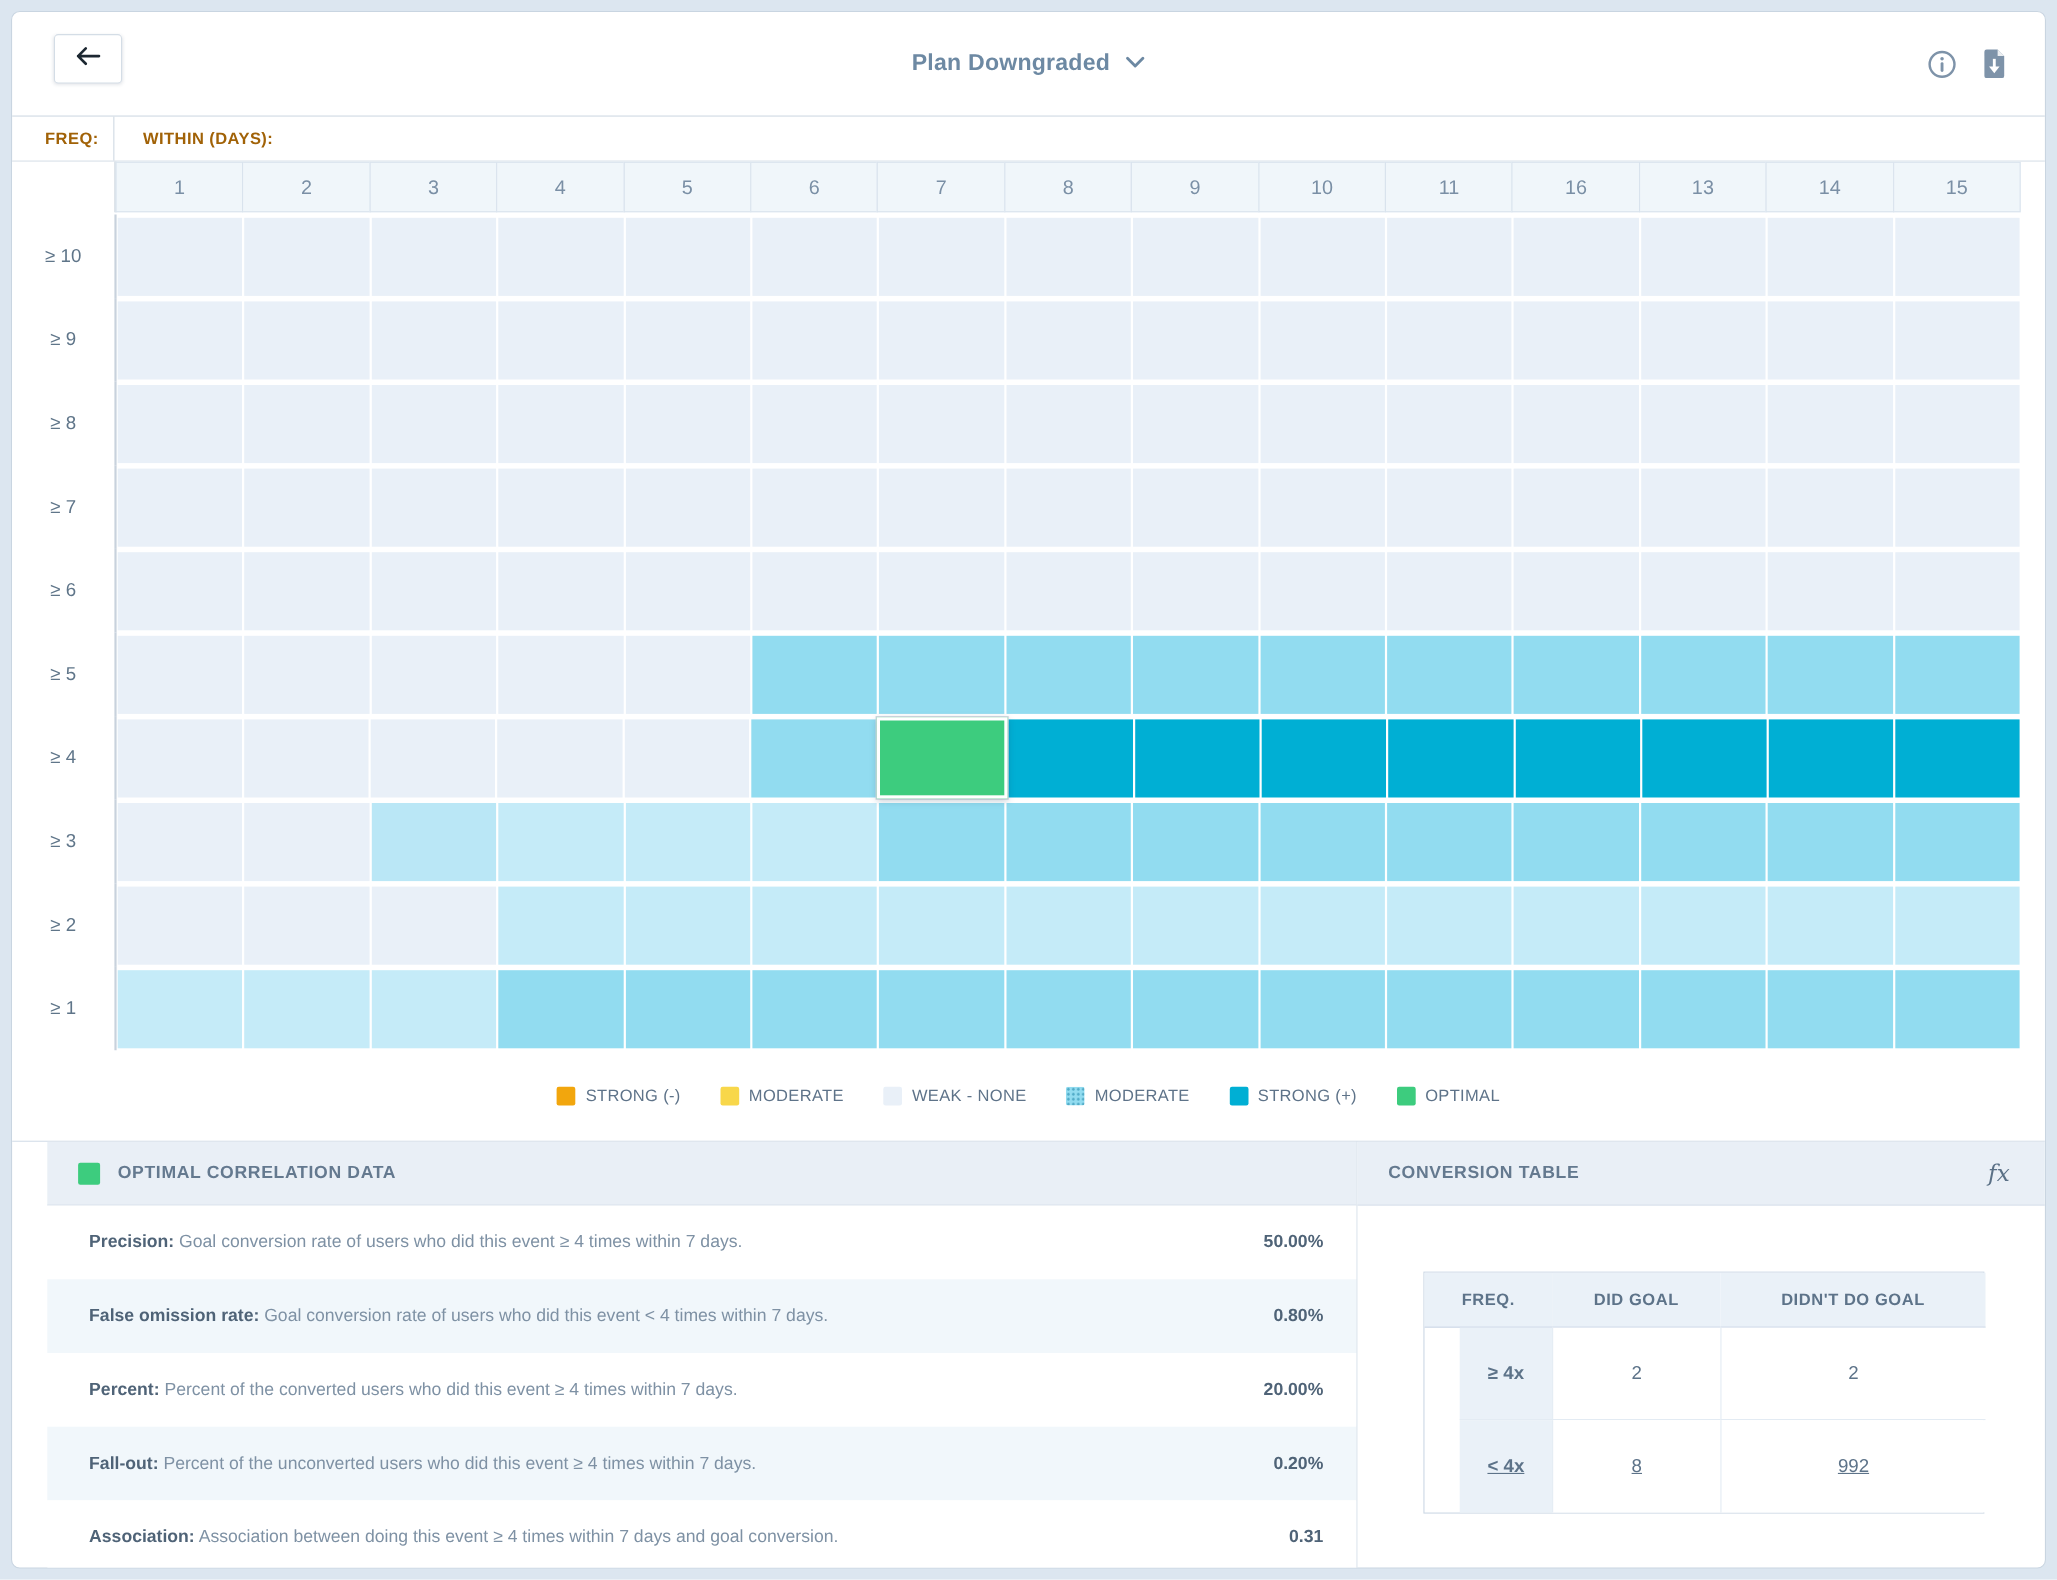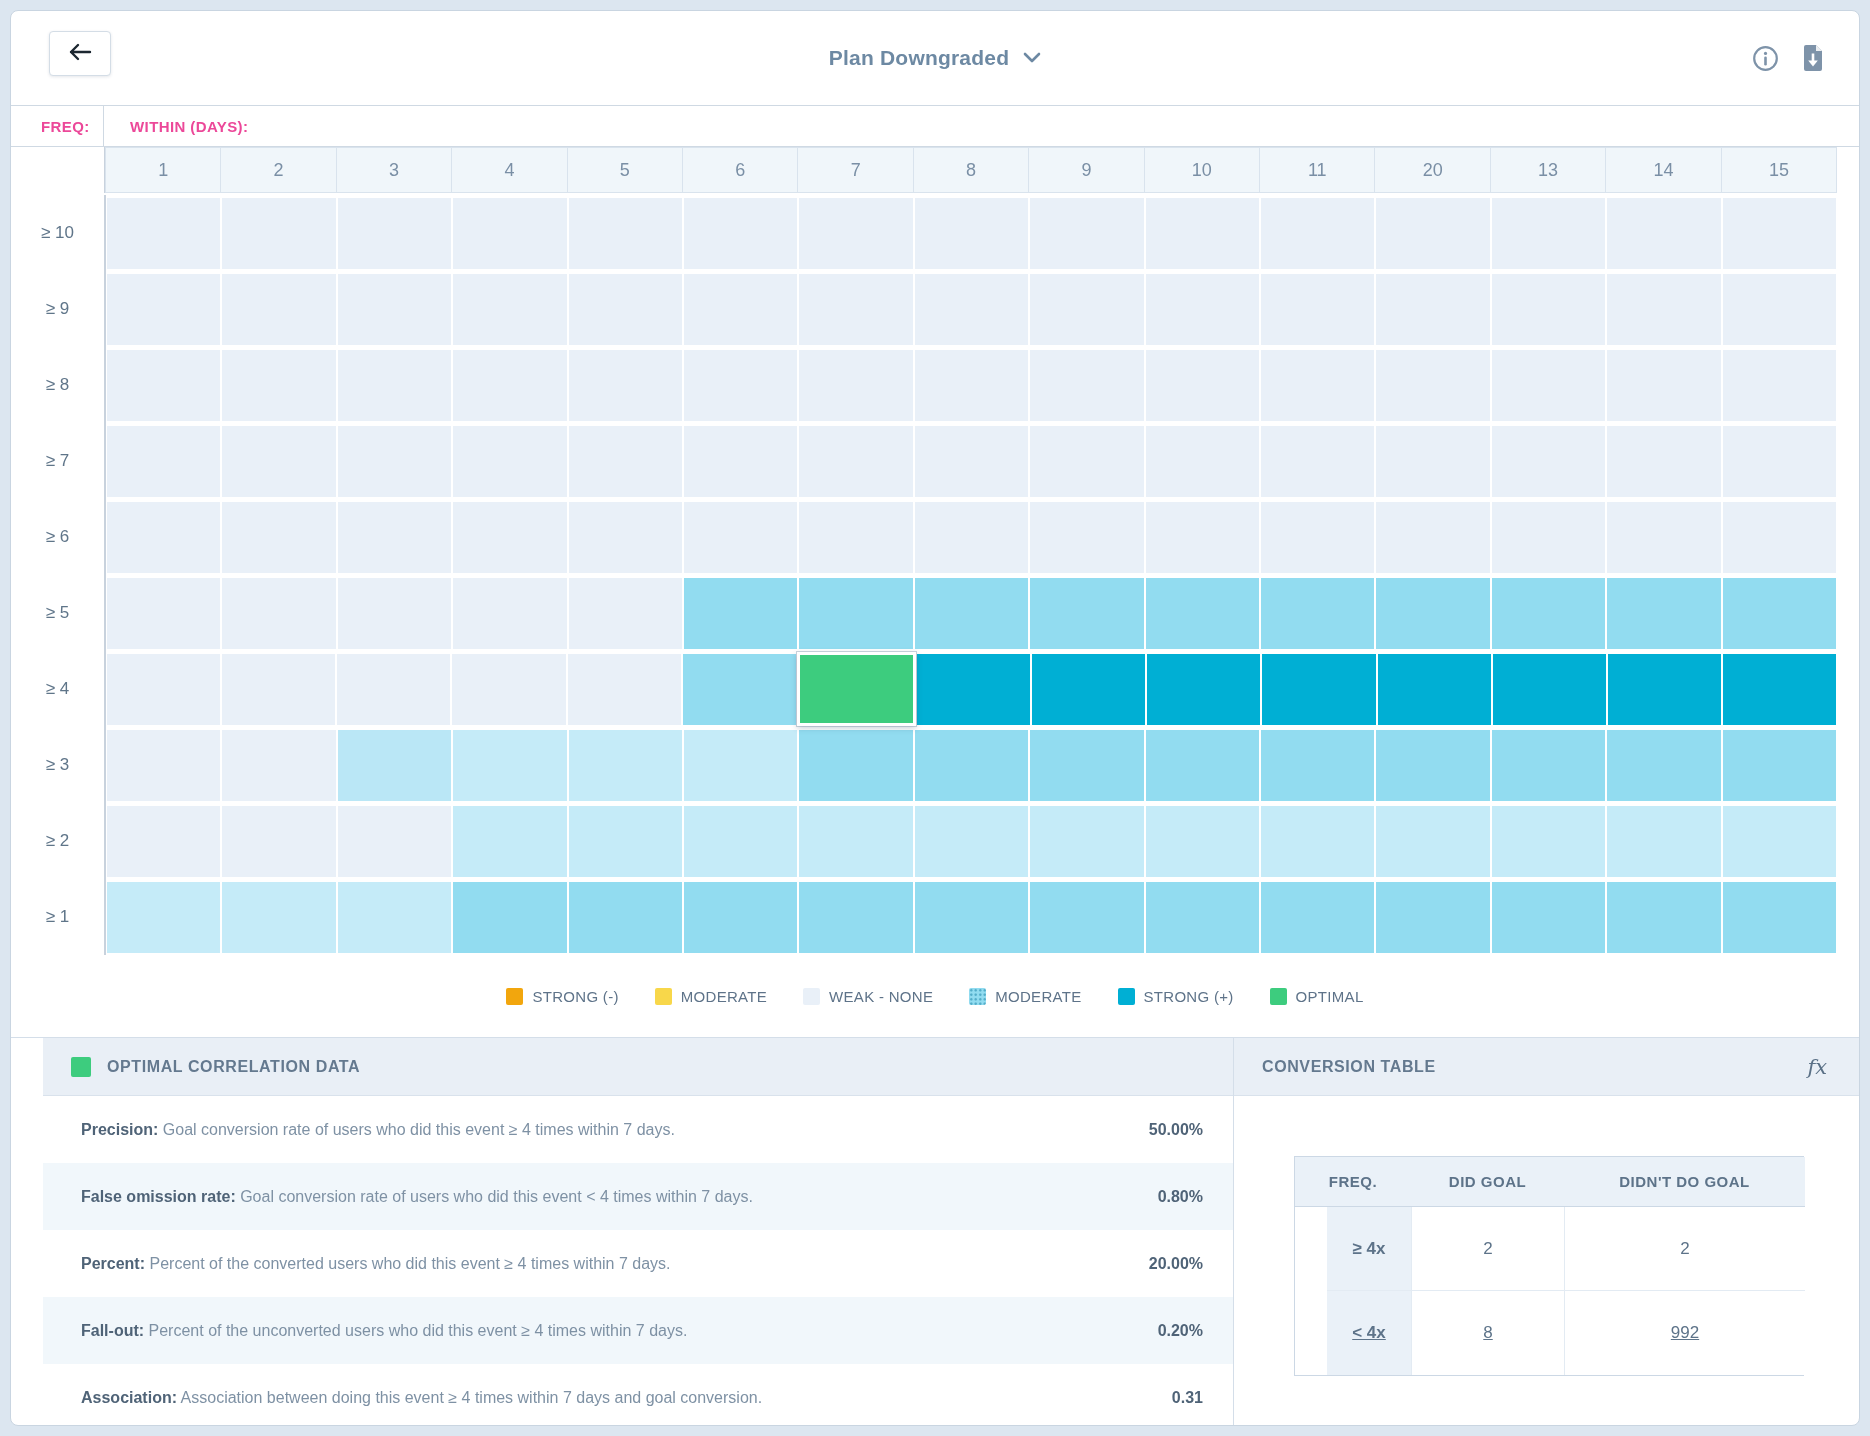--- a/index.html
+++ b/index.html
@@ -35,21 +35,21 @@
   
   .freq-band{
     flex:0 0 40px;height:40px;border-bottom:1px solid #cfd9e3;
     display:flex;align-items:stretch;
   }
   .freq-cell{
     box-sizing:border-box;width:93px;border-right:1px solid #cfd9e3;
     display:flex;align-items:center;padding-left:30px;
   }
   .within-cell{flex:1;display:flex;align-items:center;padding-left:26px;}
-  .band-label{font-size:15px;font-weight:bold;color:#ec4899;letter-spacing:.4px;text-align:right;}
+  .band-label{font-size:15px;font-weight:bold;color:#a16207;letter-spacing:.4px;text-align:right;}
   
   .heatmap{flex:0 0 auto;padding-right:22px;background:#fff;}
   .col-header{display:flex;height:46px;margin-bottom:2px;}
   .col-header .spacer{width:93px;flex:0 0 93px;}
   .col-header .hcells{flex:1;display:flex;border-left:2px solid #c8d2dd;}
   .hcell{
     flex:1;box-sizing:border-box;
     background:#f0f6fa;border:1px solid #d9e3ed;margin-left:-1px;
     display:flex;align-items:center;justify-content:center;
     font-size:18px;color:#7a8fa5;
@@ -165,21 +165,21 @@
             <div class="hcell">2</div>
             <div class="hcell">3</div>
             <div class="hcell">4</div>
             <div class="hcell">5</div>
             <div class="hcell">6</div>
             <div class="hcell">7</div>
             <div class="hcell">8</div>
             <div class="hcell">9</div>
             <div class="hcell">10</div>
             <div class="hcell">11</div>
-            <div class="hcell">20</div>
+            <div class="hcell">16</div>
             <div class="hcell">13</div>
             <div class="hcell">14</div>
             <div class="hcell">15</div>
           </div>
       </div>
       <div id="grid-rows">
           <div class="hrow">
             <div class="rlabel">≥ 10</div>
             <div class="cells">
               <div class="cell w" style="background: rgb(233, 240, 248);"></div>

